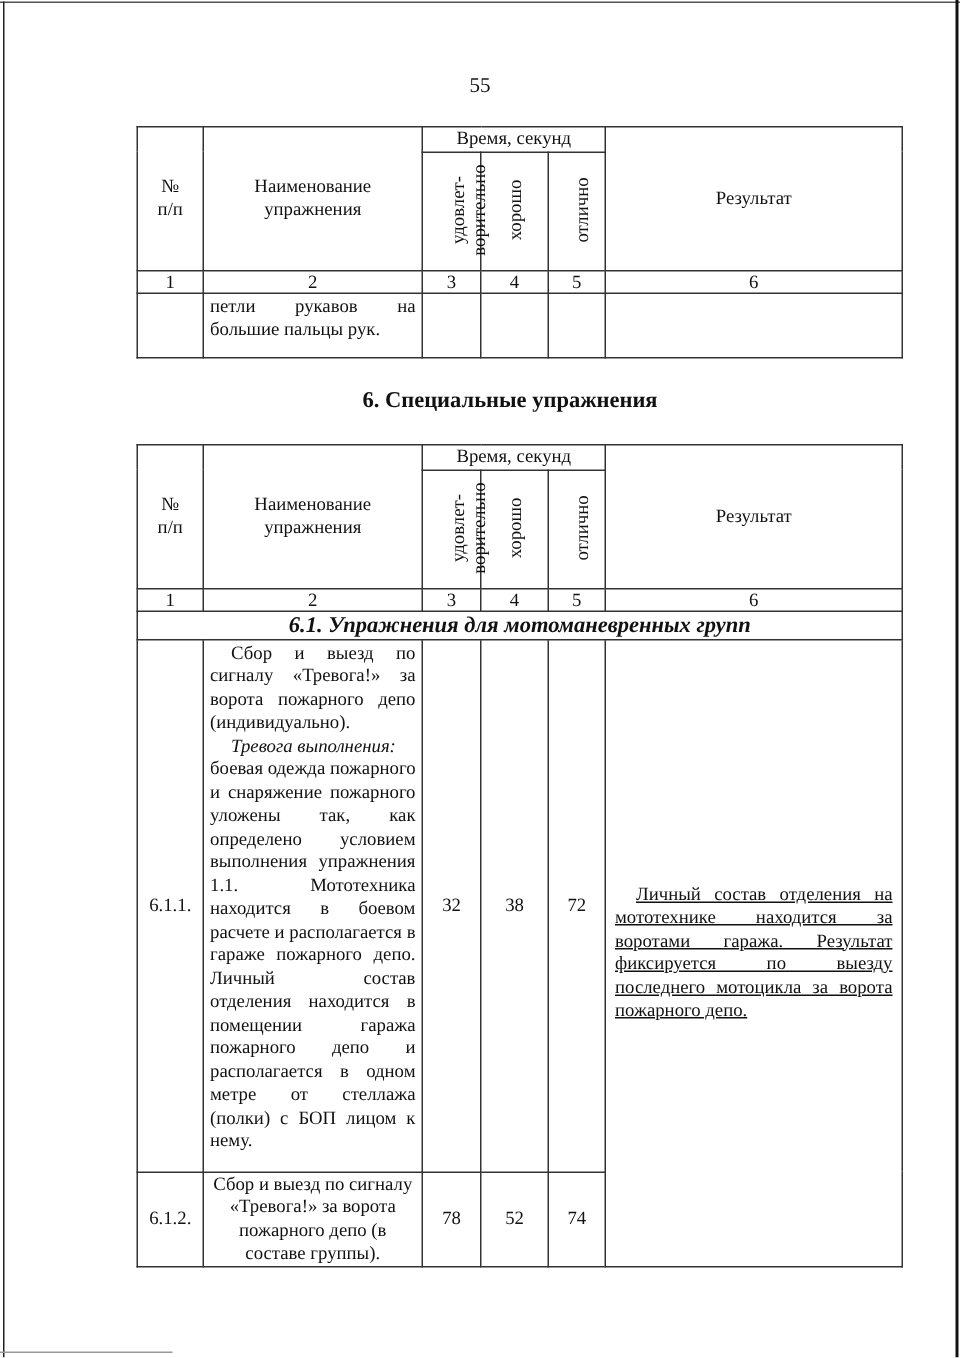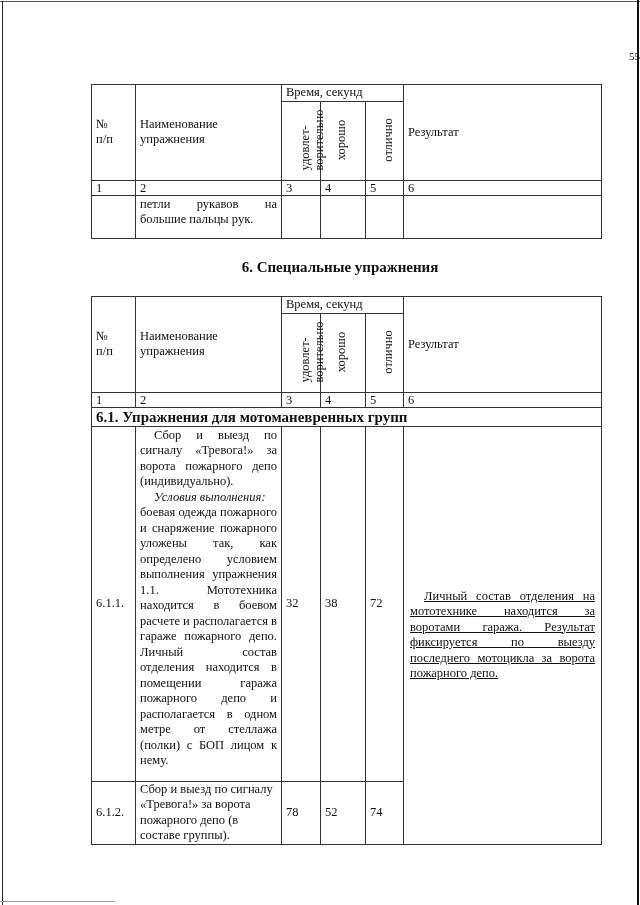--- a/index.html
+++ b/index.html
@@ -8,47 +8,48 @@
     font-family: "Liberation Serif", "DejaVu Serif", serif;
     color: #111;
   }
   .frame-top { position: absolute; left: 0; top: 1px; width: 640px; height: 1px; background: #555; }
   .frame-left { position: absolute; left: 2px; top: 1px; width: 1px; height: 904px; background: #222; }
   .frame-right { position: absolute; left: 637px; top: 0; width: 2px; height: 905px; background: #111; }
   .frame-foot { position: absolute; left: 0; top: 901px; width: 115px; height: 1px; background: #999; }
 
   .page-number {
     position: absolute; left: 0; width: 640px; top: 50px;
-    text-align: right; font-size: 11px;
+    text-align: center; font-size: 14px;
   }
   .section-title {
     position: absolute; left: 0; width: 680px; top: 259px;
     text-align: center; font-size: 15px; font-weight: bold;
   }
 
   table.norms {
     position: absolute; left: 91px; width: 510px;
     border-collapse: collapse; table-layout: fixed;
     font-size: 12.5px; line-height: 15.5px;
   }
   table.norms td {
     border: 1px solid #333; padding: 0 4px; vertical-align: middle;
+    text-align: center;
   }
   .t1 { top: 84px; }
   .t2 { top: 296px; }
 
   .h-sub { height: 14px; font-size: 12.5px; }
   .h-rot { height: 78px; padding: 0 !important; }
   .rot {
     display: inline-block; transform: rotate(-90deg);
     white-space: nowrap; font-size: 12.5px; line-height: 14px;
   }
   .num-row td { height: 14px; line-height: 14px; }
   .section-row td {
-    height: 18px; font-weight: bold; font-size: 15px; line-height: 18px;
+    height: 18px; font-weight: bold; font-size: 15px; line-height: 18px; font-style: italic;
   }
   .justify { text-align: justify !important; text-align-last: left; }
   .desc { vertical-align: top !important; padding: 1px 4px !important; }
   .indent { text-indent: 14px; }
   .italic { font-style: italic; }
   .result { text-align: justify !important; padding: 0 6px !important; text-decoration: underline; }
 </style>
 </head>
 <body>
 
@@ -160,21 +161,21 @@
     <td>5</td>
     <td>6</td>
   </tr>
   <tr class="section-row">
     <td colspan="6">6.1. Упражнения для мотоманевренных групп</td>
   </tr>
   <tr style="height:355px">
     <td>6.1.1.</td>
     <td class="justify desc">
       <div class="indent justify">Сбор и выезд по сигналу «Тревога!» за ворота пожарного депо (индивидуально).</div>
-      <div class="indent italic">Условия выполнения:</div>
+      <div class="indent italic">Тревога выполнения:</div>
       <div class="justify">боевая одежда пожарного и снаряжение пожарного уложены так, как определено условием выполнения упражнения 1.1. Мототехника находится в боевом расчете и располагается в гараже пожарного депо. Личный состав отделения находится в помещении гаража пожарного депо и располагается в одном метре от стеллажа (полки) с БОП лицом к нему.</div>
     </td>
     <td>32</td>
     <td>38</td>
     <td>72</td>
     <td rowspan="2" class="result">
       <div class="indent justify">Личный состав отделения на мототехнике находится за воротами гаража. Результат фиксируется по выезду последнего мотоцикла за ворота пожарного депо.</div>
     </td>
   </tr>
   <tr style="height:60px">

